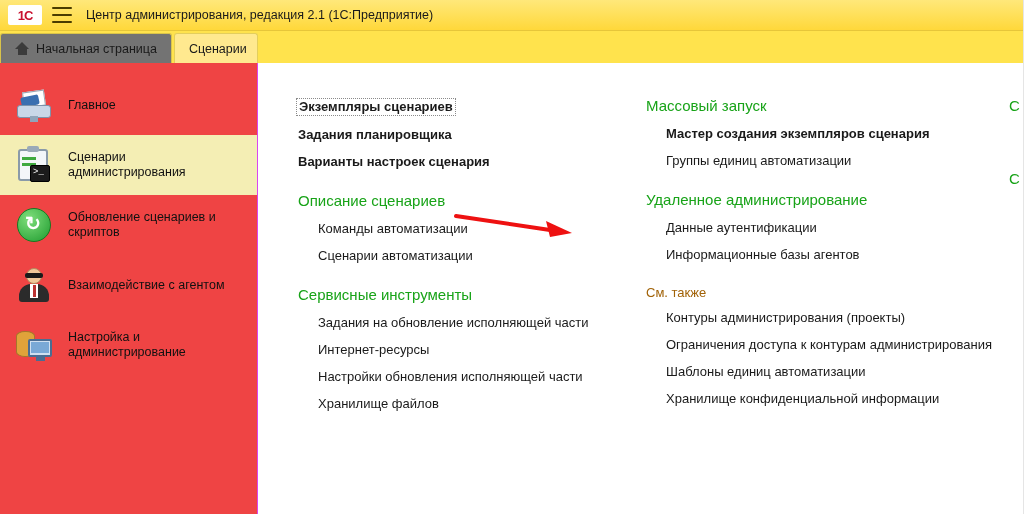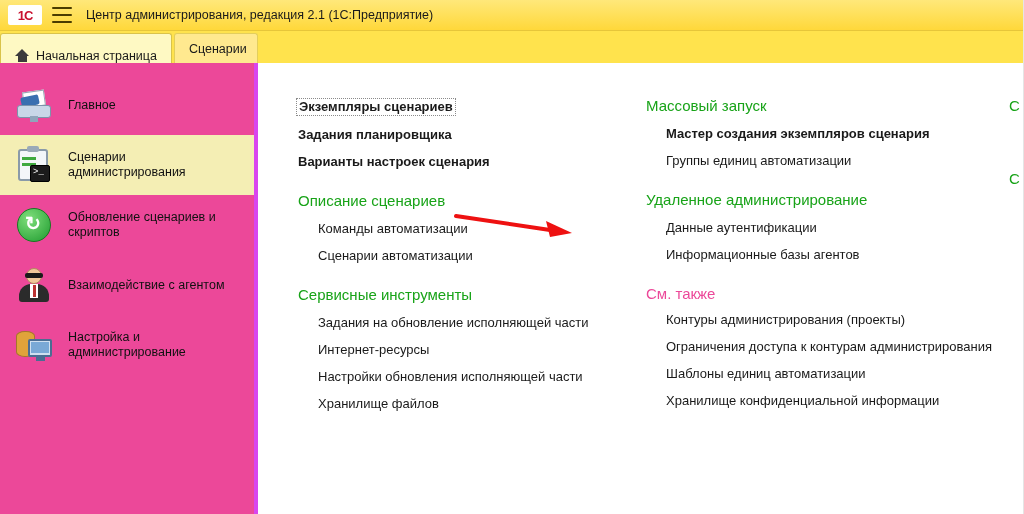--- a/index.html
+++ b/index.html
@@ -69,24 +69,23 @@
     align-items: center;
     padding: 0 14px;
     font-size: 12.5px;
     color: #1a1a1a;
     border-top-left-radius: 3px;
     border-top-right-radius: 3px;
     cursor: pointer;
     white-space: nowrap;
   }
   .tab.active {
-    background: #fef9c3;
+    background: #737373;
     border: 1px solid #d9c34a;
     border-bottom: none;
-    align-items: flex-end;
   }
   .tab.inactive {
     background: #ffe98f;
     border: 1px solid #e3ce5c;
     border-bottom: none;
     margin-left: 2px;
     overflow: hidden;
     margin-top: 32px;
   }
   .home-icon {
@@ -115,22 +114,22 @@
   
   .body {
     display: flex;
     height: calc(514px - 31px - 32px);
   }
 
   
   .sidebar {
     width: 258px;
     flex: none;
-    background: #ec4899;
-    border-right: 4px solid #d946ef;
+    background: #ef4444;
+    border-right: 1px solid #d946ef;
     padding-top: 12px;
   }
   .nav-item {
     display: flex;
     align-items: center;
     padding: 10px 10px 10px 14px;
     cursor: pointer;
     min-height: 58px;
   }
   .nav-item.selected {
@@ -199,22 +198,22 @@
   .col-3 { width: 120px; }
 
   .group { margin-bottom: 22px; }
   .group-title {
     color: #18a318;
     font-size: 15px;
     margin-bottom: 12px;
     font-weight: normal;
   }
   .group-title.plain {
-    color: #ec4899;
-    font-size: 15px;
+    color: #a16207;
+    font-size: 13px;
     margin-bottom: 10px;
   }
   .link {
     display: block;
     font-size: 13px;
     color: #1a1a1a;
     margin-bottom: 11px;
     cursor: pointer;
     line-height: 16px;
   }

